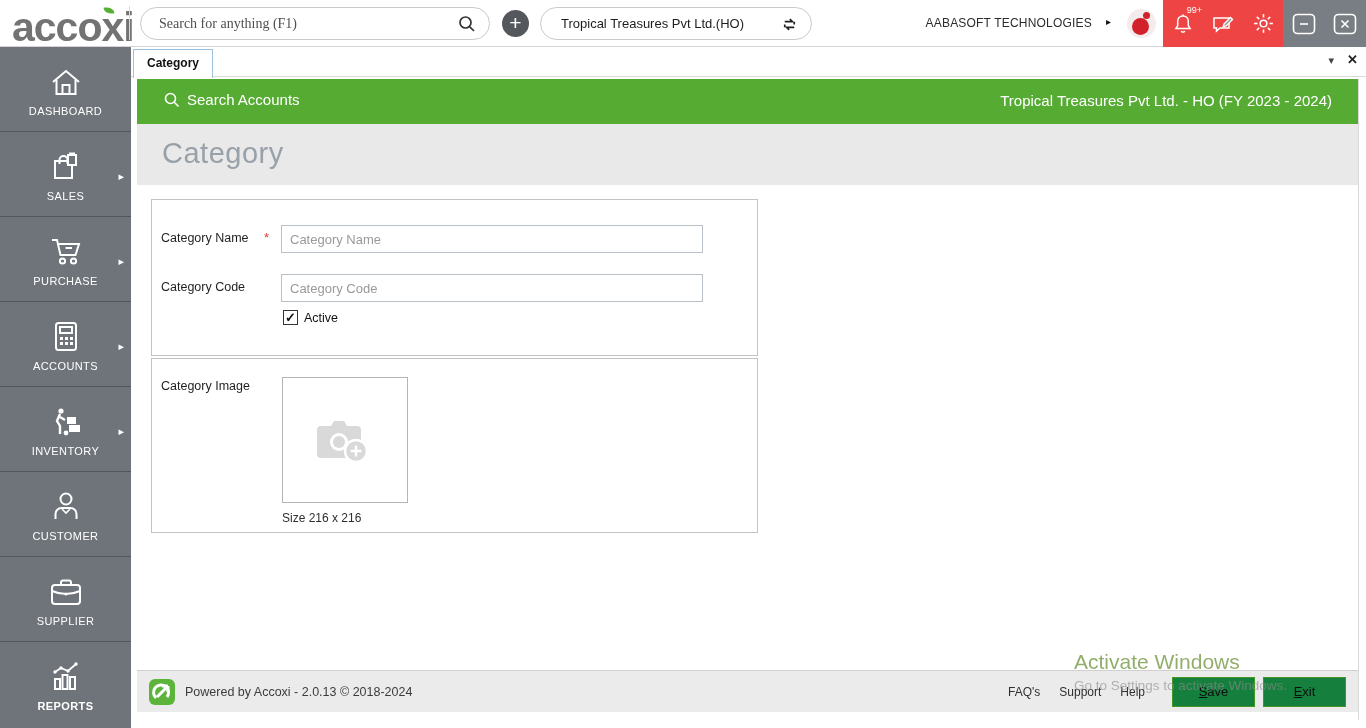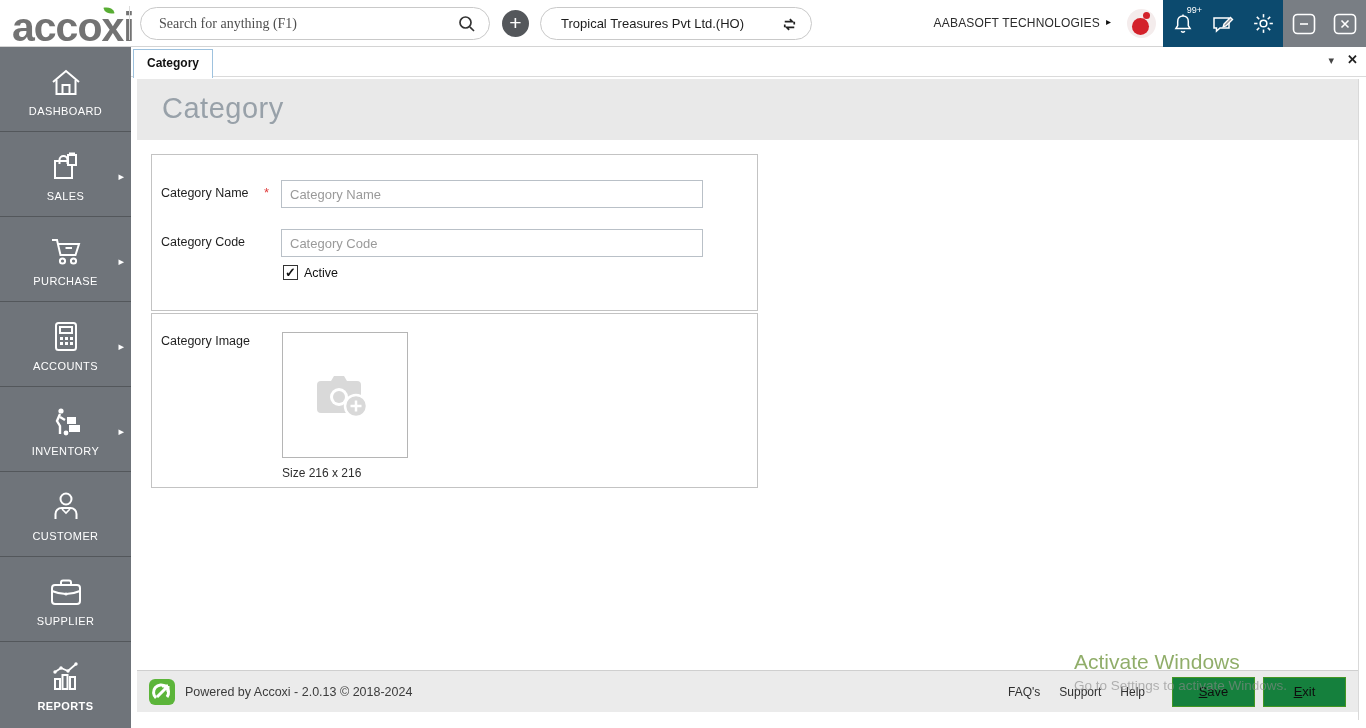--- a/index.html
+++ b/index.html
@@ -19,27 +19,27 @@
   .search-pill input { position:absolute; left:18px; top:1px; width:290px; height:29px; border:none;
                  outline:none; font-size:14px; color:#333; font-family:Liberation Serif, serif; }
   .search-pill input::placeholder { color:#4f4f4f; opacity:1; }
   .search-pill .mag { position:absolute; right:13px; top:7px; }
   .add-btn { position:absolute; left:502px; top:10px; width:27px; height:27px; border-radius:50%;
              background:#54575b; color:#fff; font-size:21px; line-height:25px; text-align:center; }
   .company-pill { position:absolute; left:540px; top:7px; width:272px; height:33px;
                   border:1px solid #c9c9c9; border-radius:17px; background:#fff; }
   .company-pill .ctext { position:absolute; left:20px; top:8px; font-size:13px; color:#1d1d1d; }
   .company-pill .swap { position:absolute; right:12px; top:7px; }
-  .org { position:absolute; right:266px; top:16px; font-size:12px; color:#2c2c2c; letter-spacing:0.2px;margin-left:42px; }
+  .org { position:absolute; right:274px; top:16px; font-size:12px; color:#2c2c2c; letter-spacing:0.2px;margin-left:42px; }
   .org-arrow { position:absolute; right:255px; top:16px; font-size:10px; color:#111; }
   .avatar { position:absolute; left:1127px; top:9px; width:29px; height:29px; border-radius:50%;
             background:#f4ecec; overflow:hidden; }
   .avatar .blob1 { position:absolute; left:5px; top:9px; width:17px; height:17px; border-radius:50%; background:#d3212a; }
   .avatar .blob2 { position:absolute; left:16px; top:3px; width:7px; height:7px; border-radius:50%; background:#d3212a; }
-  .icon-tray { position:absolute; left:1163px; top:0; width:120px; height:47px; background:#0c4a6e;
+  .icon-tray { position:absolute; left:1163px; top:0; width:120px; height:47px; background:#ef4444;
                display:flex; align-items:center; justify-content:space-around; }
   .win-tray { position:absolute; left:1283px; top:0; width:83px; height:47px; background:#797e84;
               display:flex; align-items:center; justify-content:space-around; }
   .tray-cell { position:relative; width:34px; height:34px; display:flex; align-items:center; justify-content:center; }
   .bell-badge { position:absolute; right:-2px; top:-2px; font-size:9px; color:#fff; }
   .top-blue-strip { position:absolute; left:563px; top:0; width:47px; height:3px; background:#0078d7; }
 
   
   .sidebar { position:absolute; left:0; top:47px; width:131px; height:681px; background:#6f747a; z-index:9; }
   .side-item { position:relative; width:131px; height:85px; display:flex; flex-direction:column;
@@ -314,20 +314,30 @@
 <div class="main">
 
   <div class="tabstrip">
     <div class="tab">Category</div>
     <span class="tab-dropdown">▾</span>
     <span class="tab-close">✕</span>
   </div>
 
   <div class="inner">
 
+    <div class="greenbar">
+      <div class="gb-left">
+        <svg width="16" height="16" viewBox="0 0 16 16">
+            <circle cx="6.5" cy="6.5" r="5" fill="none" stroke="#fff" stroke-width="1.6"></circle>
+            <line x1="10.3" y1="10.3" x2="14.5" y2="14.5" stroke="#fff" stroke-width="1.6"></line>
+          </svg>
+        <span>Search Accounts</span>
+      </div>
+      <div class="gb-right">Tropical Treasures Pvt Ltd. - HO (FY 2023 - 2024)</div>
+    </div>
 
     <div class="titleband">
       <div class="pgtitle">Category</div>
     </div>
 
     <div class="content">
 
       <div class="card card1">
         <span class="flabel" style="top:31px;">Category Name</span>
         <span class="req" style="top:30px;">*</span>

